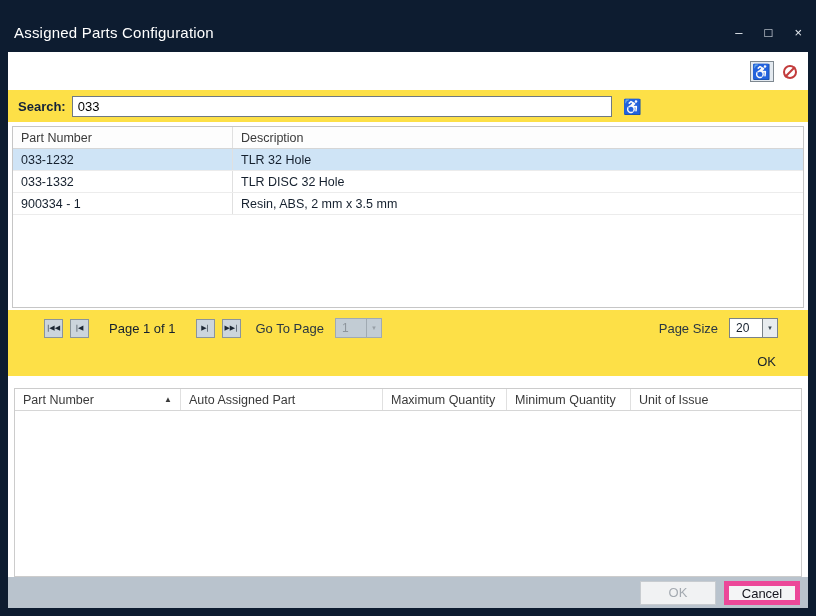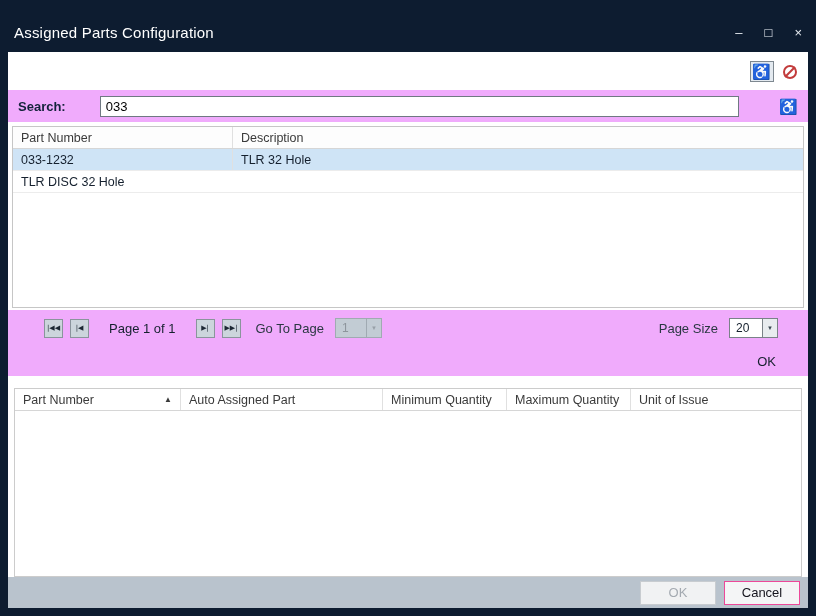--- a/index.html
+++ b/index.html
@@ -42,25 +42,25 @@
   .no-symbol {
     width:14px; height:14px; display:inline-block; position:relative;
     border:2px solid #c23b3b; border-radius:50%;
   }
   .no-symbol::after {
     content:""; position:absolute; left:-2px; top:4px;
     width:14px; height:2px; background:#c23b3b; transform:rotate(-45deg);
   }
 
   
-  .strip { position:absolute; left:0; right:0; background:#f0abfc;gap:28px; }
+  .strip { position:absolute; left:0; right:0; background:#fde047; }
   .search-strip { top:38px; height:32px; display:flex; align-items:center; padding:0 10px; }
   .search-label { font-weight:bold; color:#13233a; margin-right:6px; }
   .search-input {
-    width:648px; height:21px; border:1px solid #6f7982;
+    width:540px; height:21px; border:1px solid #6f7982;
     font-family:"Liberation Sans", sans-serif; font-size:13px; padding:1px 5px;
     background:#ffffff;
   }
   .search-icon { margin-left:12px; }
   .seg { margin-left:auto; display:flex; align-items:center; }
   .seg-btn {
     min-width:40px; height:26px; border:none; background:transparent;
     font-family:"Liberation Sans", sans-serif; font-size:13px; color:#15202e;
     cursor:pointer;
   }
@@ -135,21 +135,21 @@
   .footer {
     position:absolute; left:0; right:0; bottom:0; height:31px;
     background:#b9c3cd; display:flex; align-items:center;
     justify-content:flex-end; gap:8px; padding-right:8px;
   }
   .btn {
     width:76px; height:24px; font-family:"Liberation Sans", sans-serif;
     font-size:13px; cursor:pointer;
   }
   .btn.ok-disabled { background:#f1f2f3; color:#a4aab1; border:1px solid #c8ccd0; }
-  .btn.cancel { background:#f4f5f6; color:#14141d; border:1px solid #ec4899; }
+  .btn.cancel { background:#f4f5f6; color:#14141d; border:5px solid #ec4899; }
 </style>
 </head>
 <body>
 
 <div class="titlebar">
   <span class="title">Assigned Parts Configuration</span>
   <div class="win-controls">
     <span class="wc">–</span>
     <span class="wc">□</span>
     <span class="wc">×</span>
@@ -176,21 +176,26 @@
   <div class="results">
     <div class="thead">
       <div class="th col-part">Part Number</div>
       <div class="th col-desc">Description</div>
     </div>
     <div class="tr selected">
       <div class="td col-part">033-1232</div>
       <div class="td col-desc">TLR 32 Hole</div>
     </div>
     <div class="tr">
+      <div class="td col-part">033-1332</div>
       <div class="td col-desc">TLR DISC 32 Hole</div>
+    </div>
+    <div class="tr">
+      <div class="td col-part">900334 - 1</div>
+      <div class="td col-desc">Resin, ABS, 2 mm x 3.5 mm</div>
     </div>
   </div>
 
   <div class="strip pager-strip">
     <div class="pager-row">
       <button class="pg-btn">
           <span>|◀◀</span>
         </button>
       <button class="pg-btn">
           <span>|◀</span>
@@ -216,22 +221,22 @@
     <button class="pager-ok">OK</button>
   </div>
 
   <div class="assigned">
     <div class="thead">
       <div class="th a-col1">
         <span>Part Number</span>
         <span class="sort-arrow">▲</span>
       </div>
       <div class="th a-col2">Auto Assigned Part</div>
+      <div class="th a-col4">Maximum Quantity</div>
       <div class="th a-col3">Minimum Quantity</div>
-      <div class="th a-col4">Maximum Quantity</div>
       <div class="th a-col5">Unit of Issue</div>
     </div>
   </div>
 
   <div class="footer">
     <button class="btn ok-disabled">OK</button>
     <button class="btn cancel">Cancel</button>
   </div>
 
 </div>

